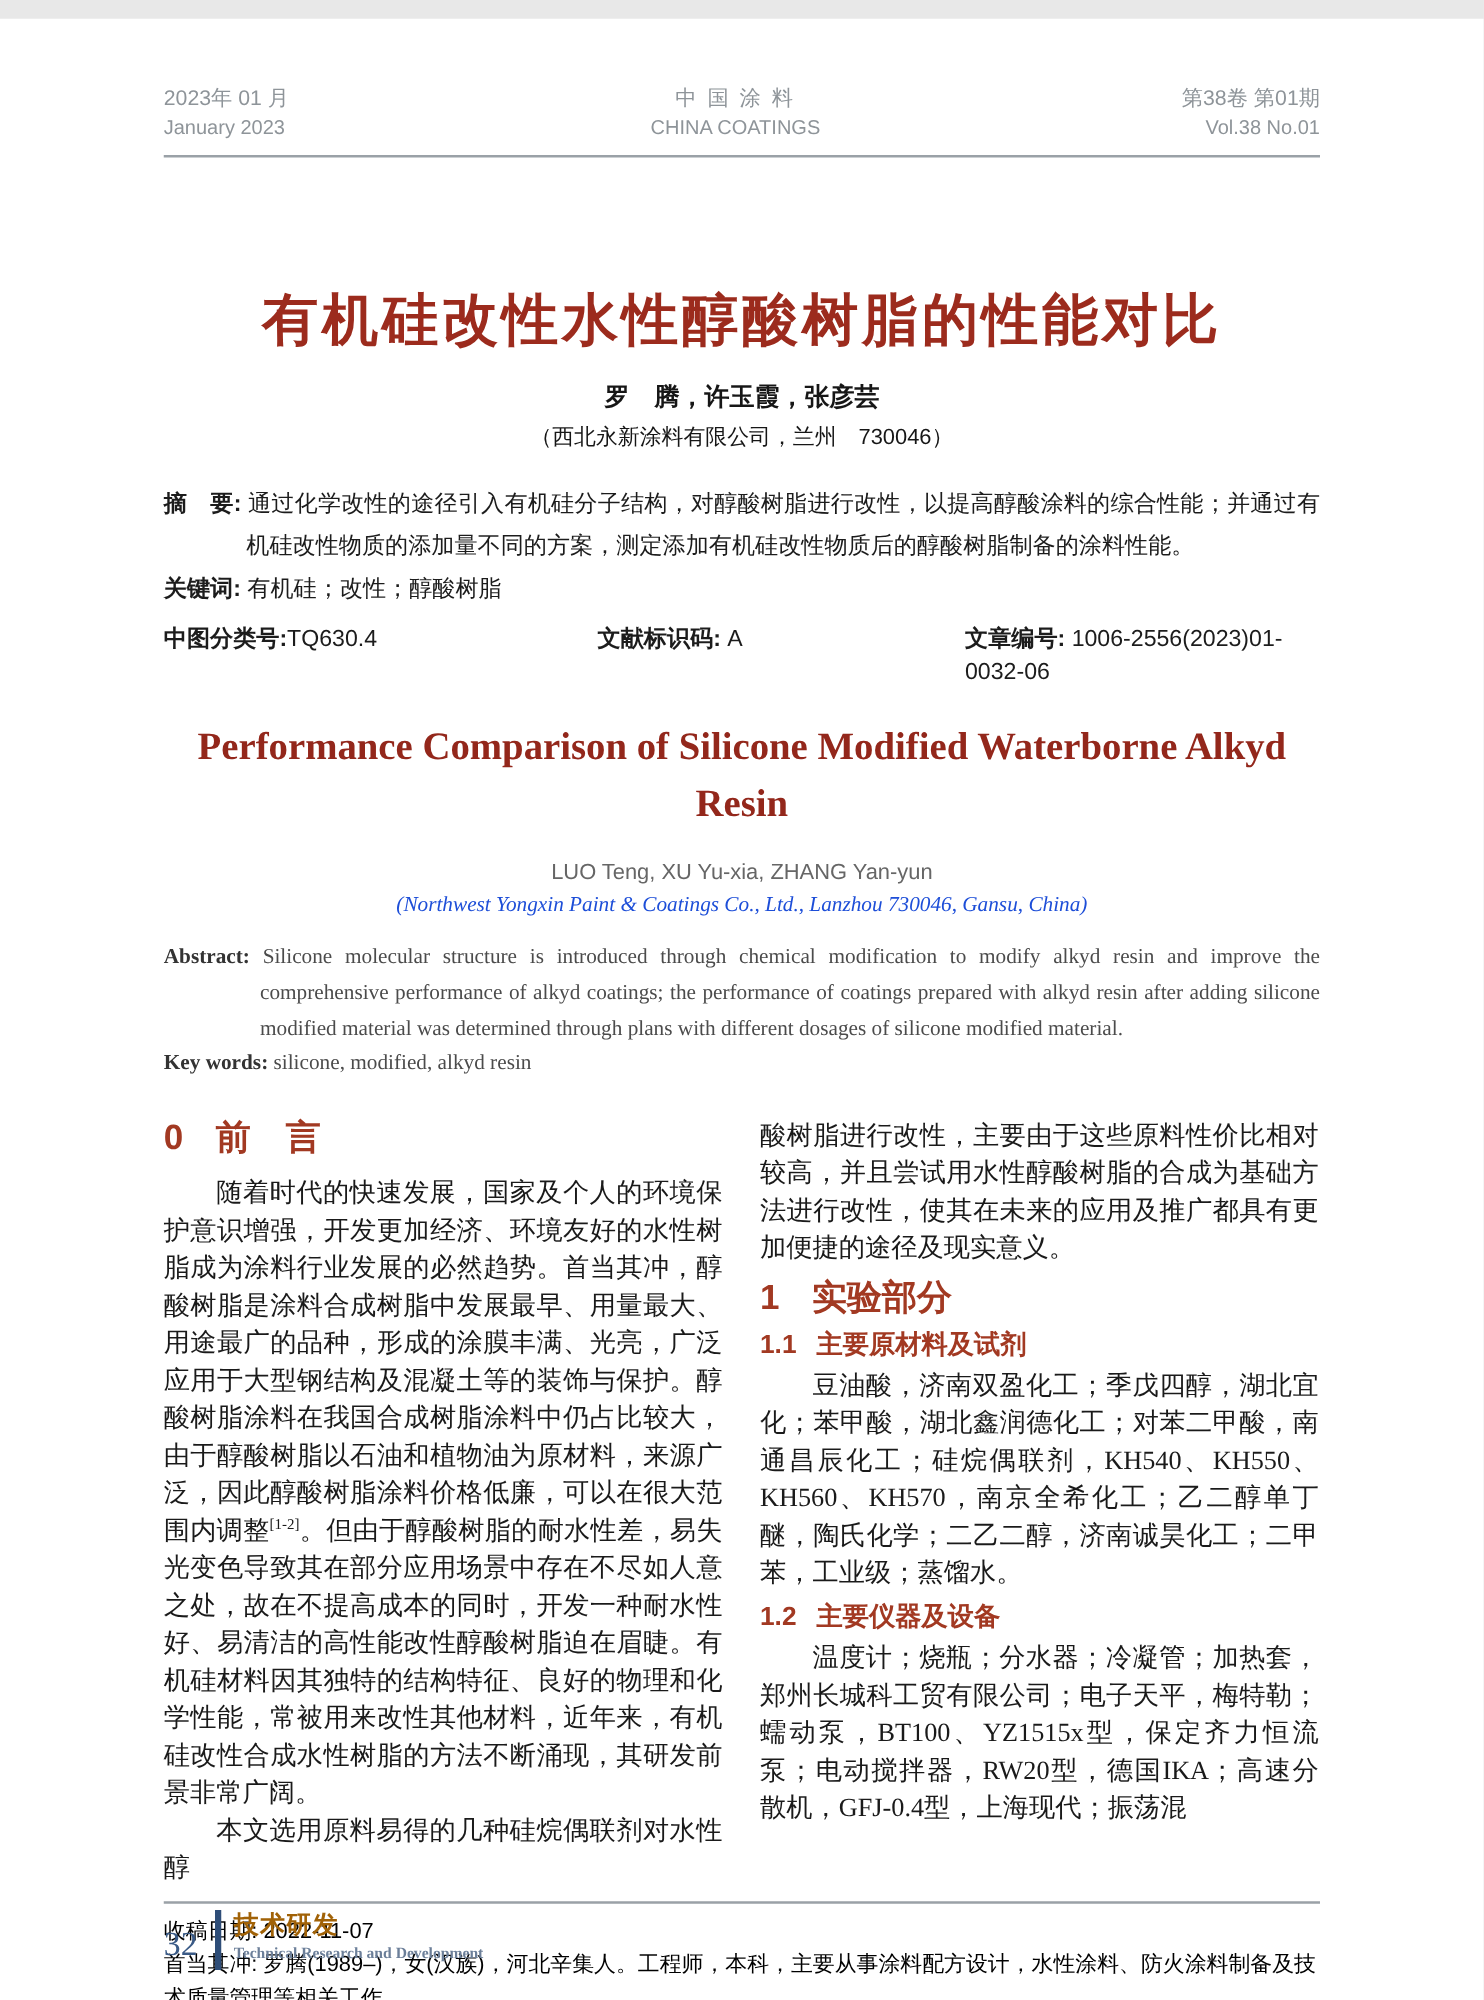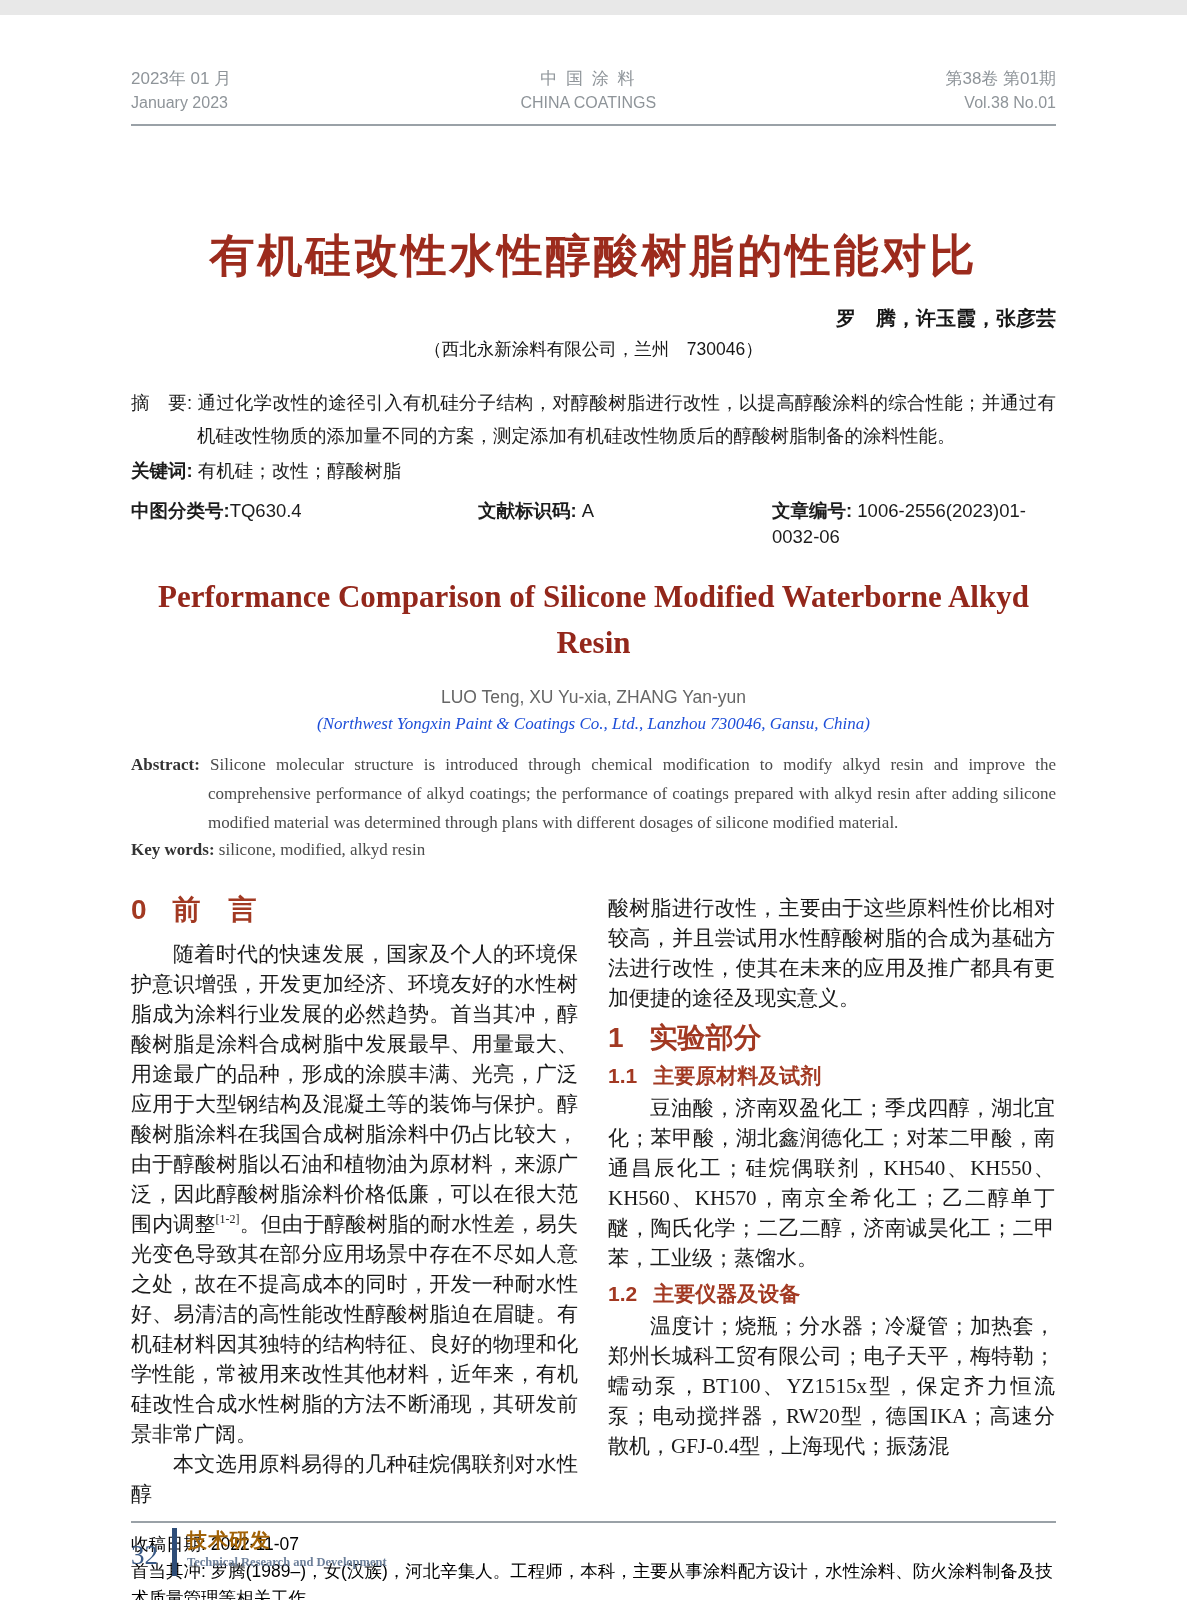--- a/index.html
+++ b/index.html
@@ -18,27 +18,27 @@
   .hcol{font-size:17px;line-height:24px;}
   .hcol.center{text-align:center;letter-spacing:2px;}
   .hcol.right{text-align:right;}
   .hcol .en{font-size:16px;letter-spacing:0;}
   
   .title-cn{
     margin:104px 0 0;text-align:center;
     font-weight:bold;font-size:45px;line-height:52px;letter-spacing:3px;
     color:#9c2b1d;
   }
-  .authors-cn{margin-top:26px;text-align:right;font-size:20px;line-height:20px;font-weight:bold;color:#161616;}
+  .authors-cn{margin-top:26px;text-align:center;font-size:20px;line-height:20px;font-weight:bold;color:#161616;}
   .affil-cn{margin-top:12px;text-align:center;font-size:17.5px;line-height:18px;color:#161616;}
   .abstract-cn{
     margin-top:28px;font-size:18.5px;line-height:33px;text-align:justify;
     padding-left:66px;text-indent:-66px;color:#1c1c1c;
   }
-  .abstract-cn b{font-weight:normal;}
+  .abstract-cn b{font-weight:bold;}
   .keywords-cn{margin-top:4px;font-size:18.5px;line-height:30px;}
   .keywords-cn b{font-weight:bold;}
   .meta-row{display:flex;margin-top:12px;font-size:18.5px;line-height:26px;}
   .meta-row b{font-weight:bold;}
   .meta-row .m1{width:347px;flex:none;}
   .meta-row .m2{width:294px;flex:none;}
   .meta-row .m3{flex:1;}
   .doi{margin-top:8px;font-family:"Liberation Serif","DejaVu Serif",serif;font-size:17px;line-height:22px;color:#222;}
   
   .title-en{

